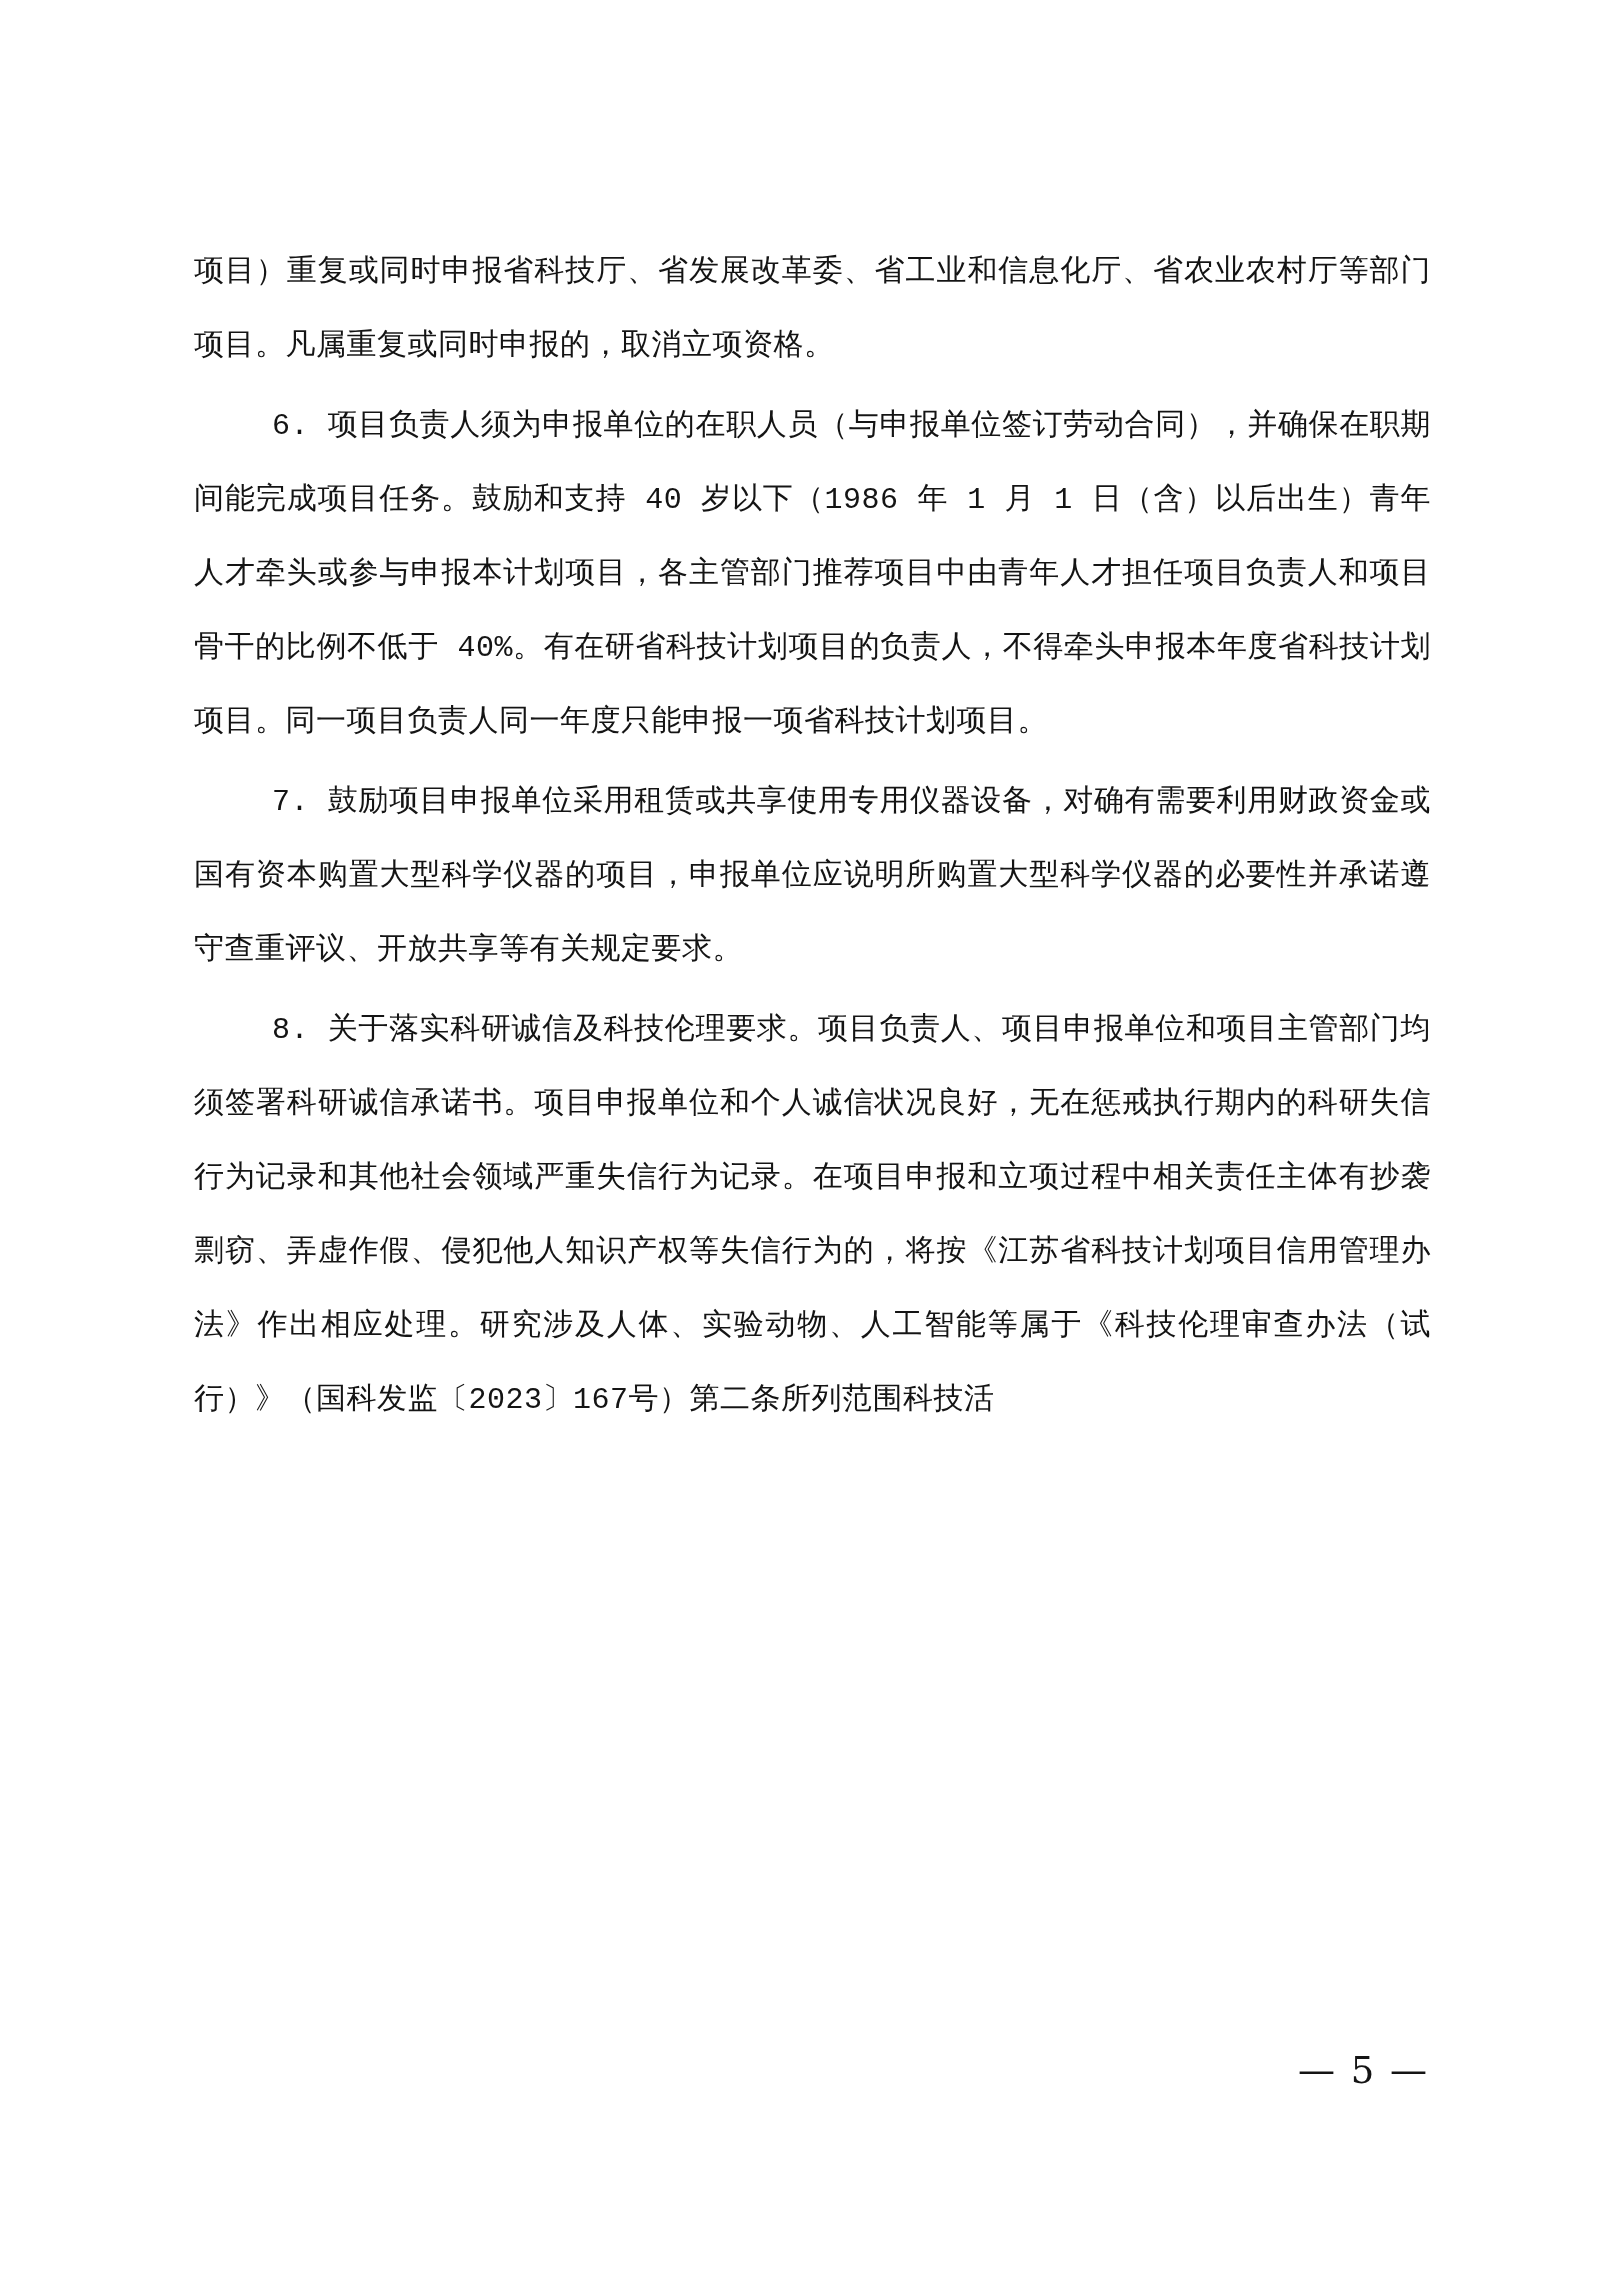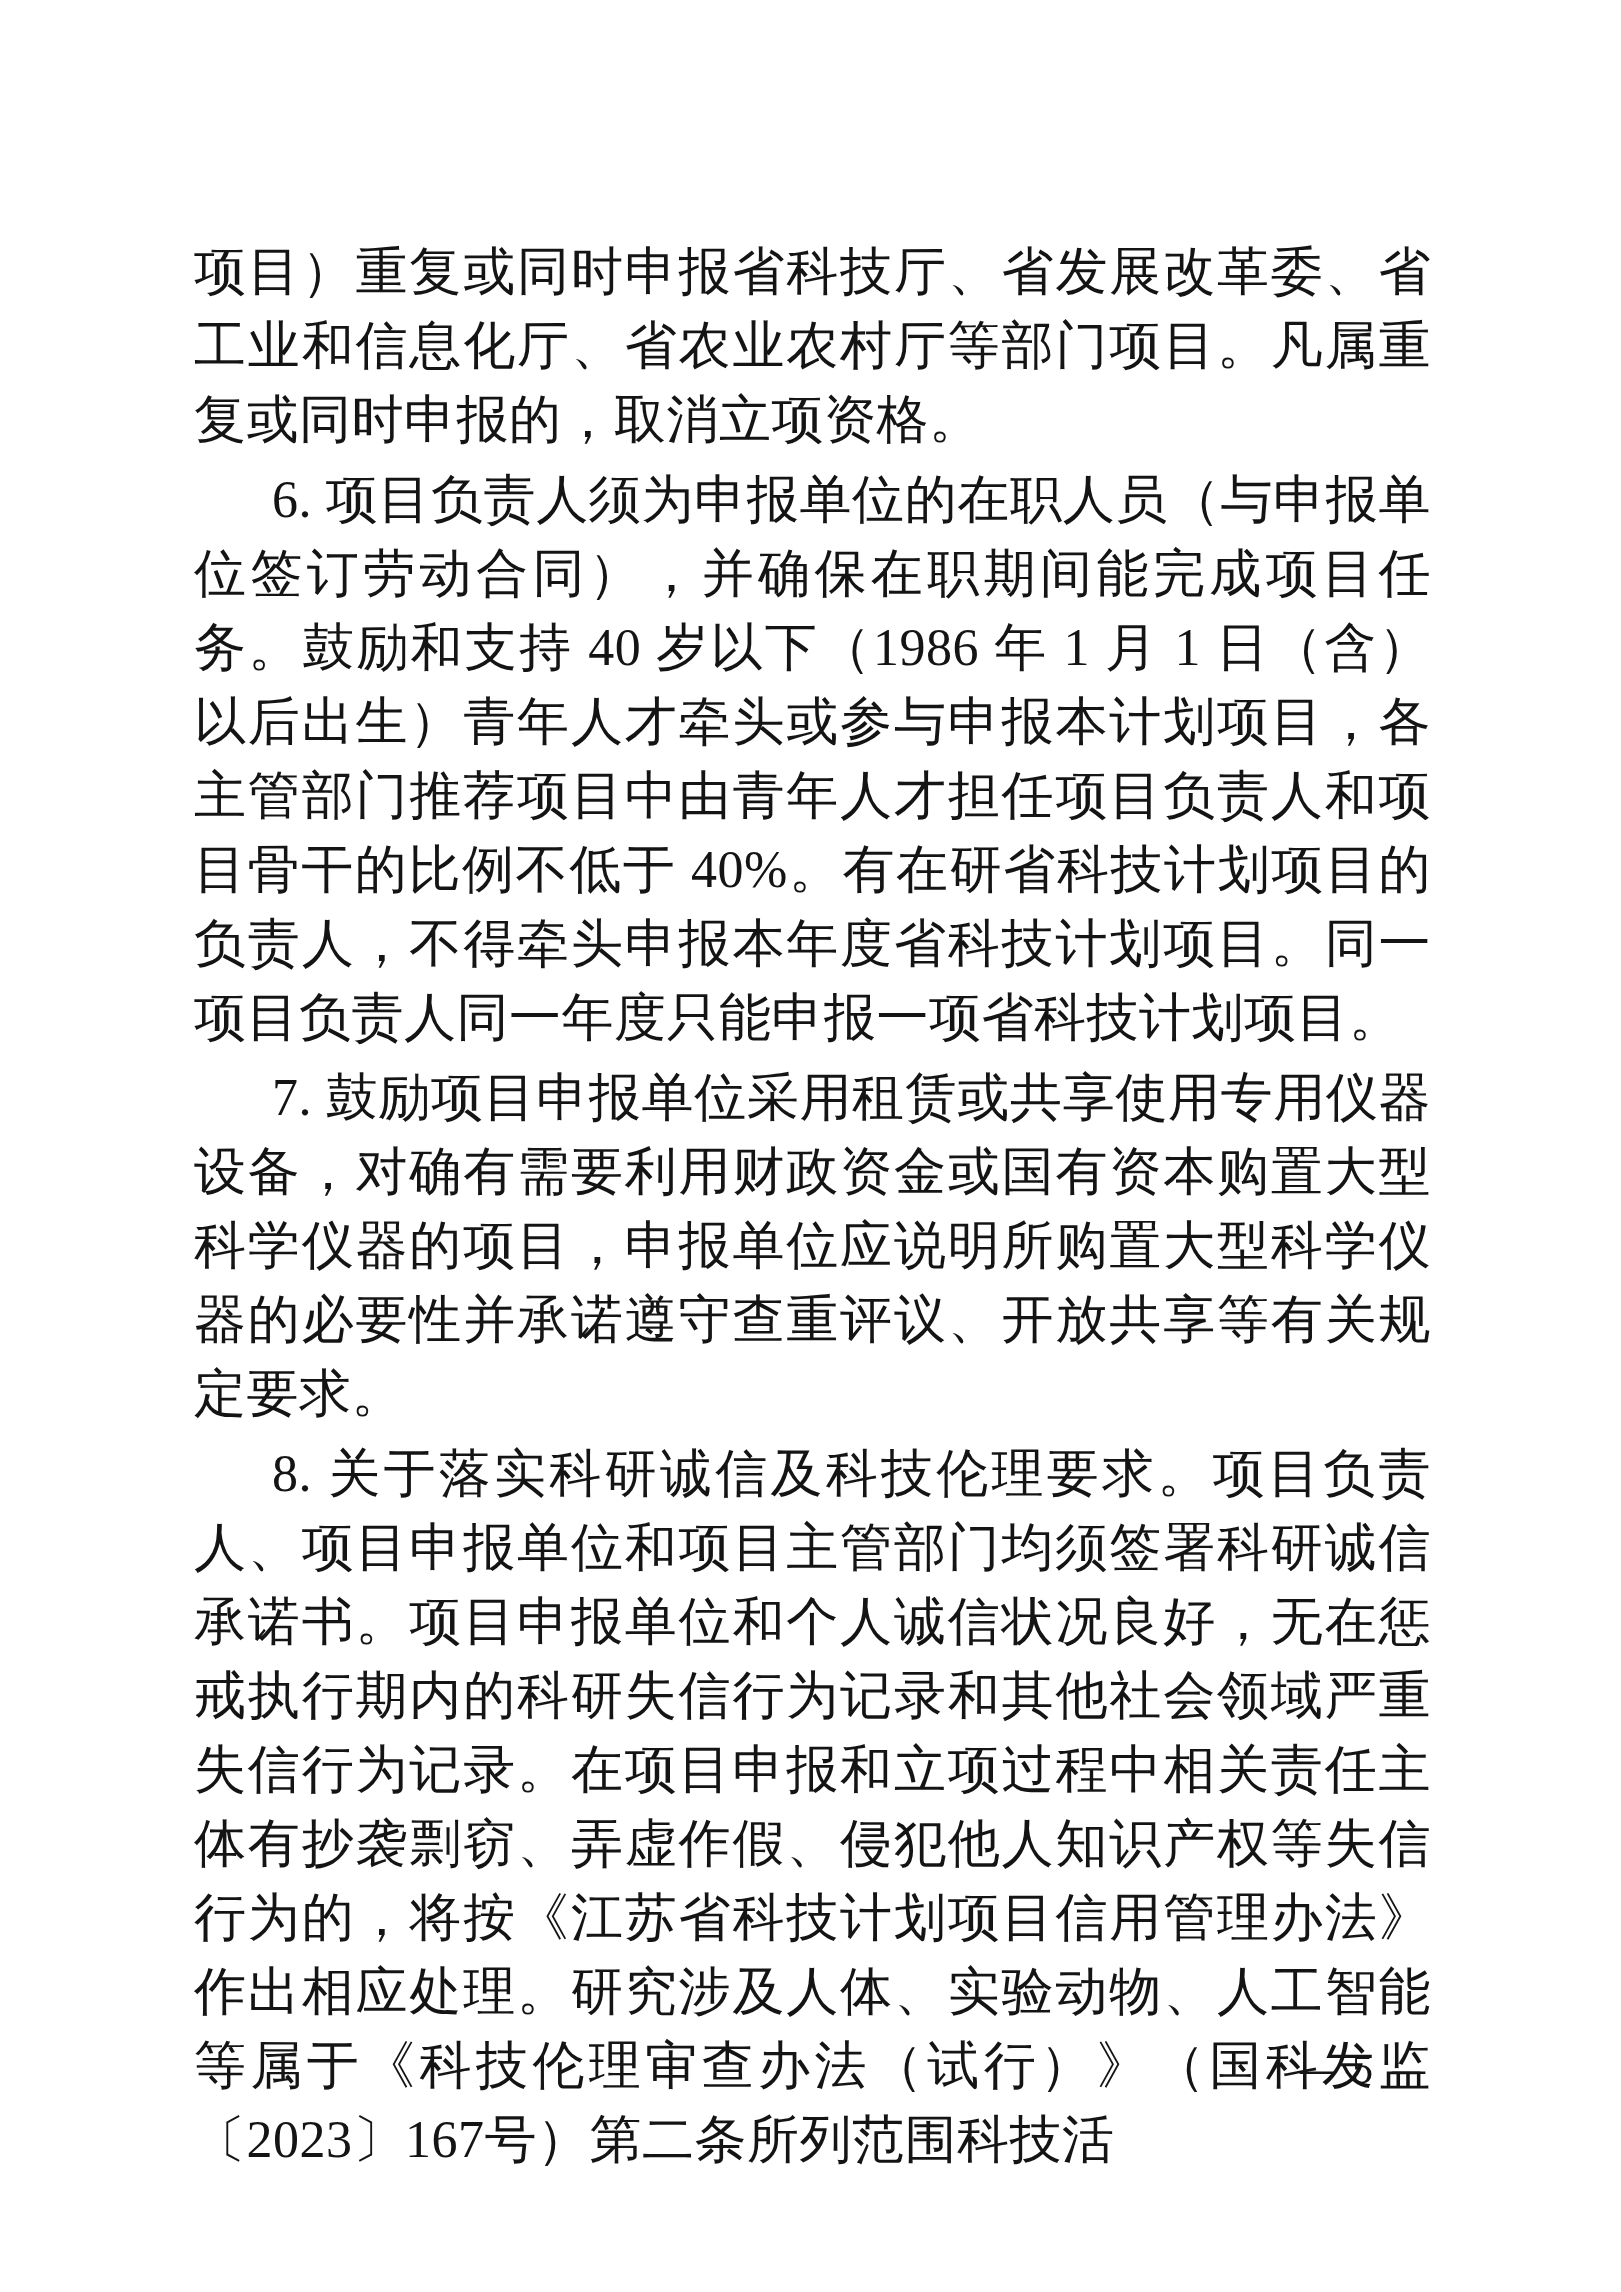--- a/index.html
+++ b/index.html
@@ -19,27 +19,27 @@
     overflow: hidden;
   }
   .content {
     position: absolute;
     left: 194px;
     top: 235px;
     width: 1237px;
   }
   p.para {
     margin: 0 0 5.9px 0;
-    font-size: 52px;
+    font-size: 30px;
     line-height: 74px;
     text-align: justify;
     text-justify: inter-ideograph;
     letter-spacing: 0.5px;
     color: #141414;
-    font-family: Liberation Serif, serif;
+    font-family: Liberation Mono, monospace;
   }
   p.indent {
     text-indent: 78px;
   }
   .footer {
     position: absolute;
     left: 0;
     top: 2049px;
     width: 1621px;
     text-align: right;

